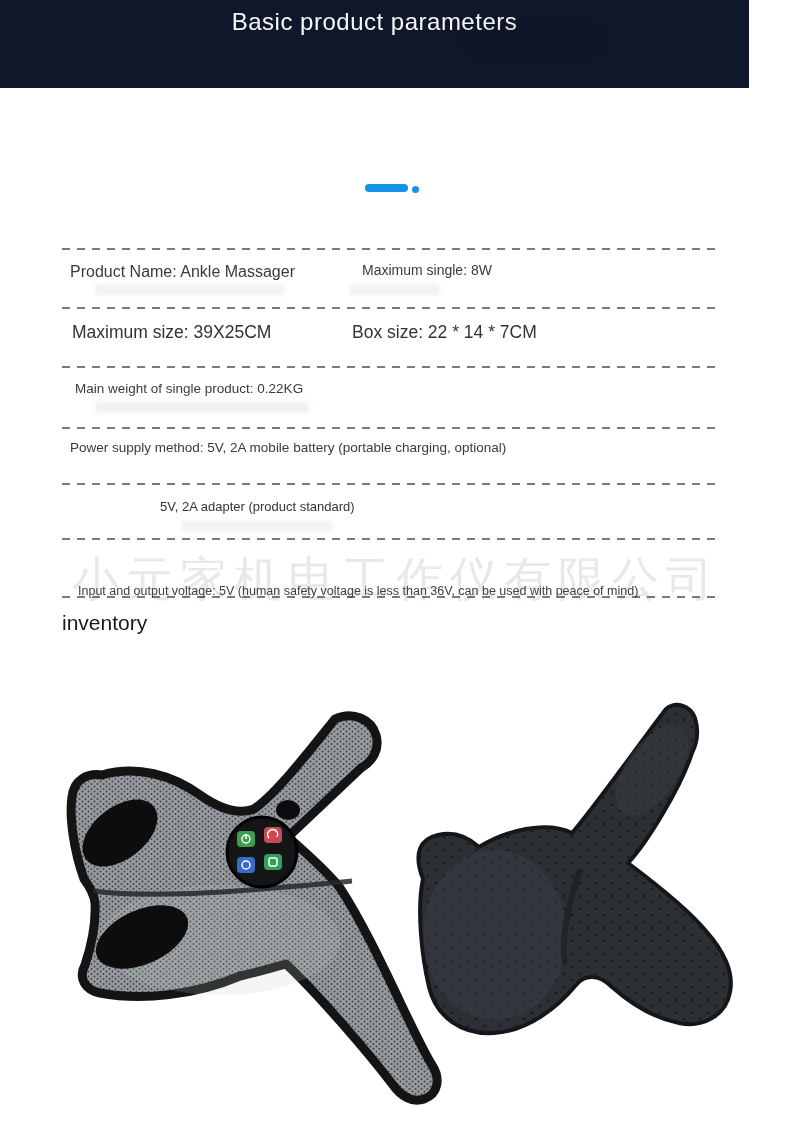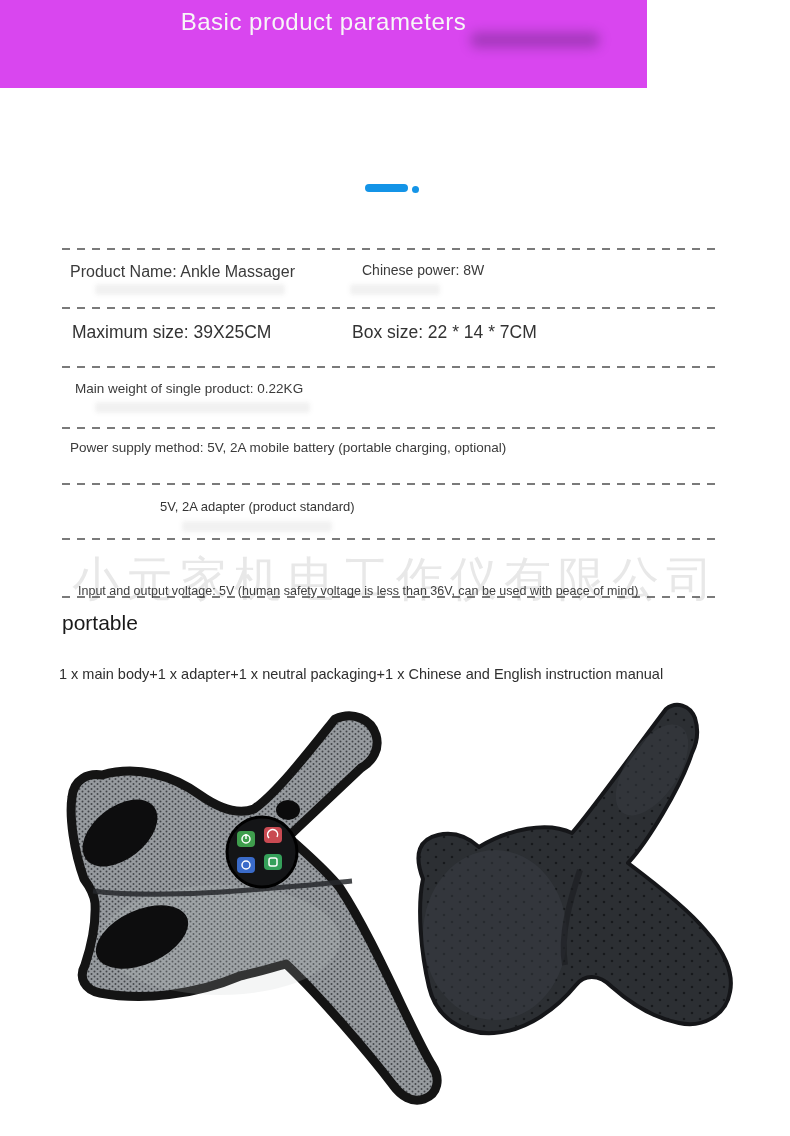--- a/index.html
+++ b/index.html
@@ -2,21 +2,21 @@
 <html><head>
 <meta charset="utf-8">
 <style>
   html,body{margin:0;padding:0;background:#ffffff;}
   #page{
     position:relative;width:790px;height:1136px;margin:0 auto;
     background:#ffffff;overflow:hidden;
     font-family:"Liberation Sans","DejaVu Sans",sans-serif;
   }
   
-  .hdr{position:absolute;left:0;top:0;width:647px;height:88px;background:#d946ef;}
+  .hdr{position:absolute;left:0;top:0;width:749px;height:88px;background:#0f172a;}
   .hdr-title{
     position:absolute;left:0;top:8px;width:100%;text-align:center;
     color:#f7f7f7;font-size:24px;letter-spacing:.5px;
   }
   .hdr-smudge{position:absolute;left:470px;top:32px;width:130px;height:16px;
     background:rgba(10,15,40,.25);filter:blur(6px);border-radius:8px;}
   
   .disclaimer{
     position:absolute;left:0;top:101px;width:100%;text-align:center;
     color:#474747;font-size:13.5px;
@@ -75,37 +75,36 @@
 
   <div class="dash d1"></div>
   <div class="dash d2"></div>
   <div class="dash d3"></div>
   <div class="dash d4"></div>
   <div class="dash d5"></div>
   <div class="dash d6"></div>
   <div class="dash d7"></div>
 
   <div class="spec s-r1c1">Product Name: Ankle Massager</div>
-  <div class="spec s-r1c2">Chinese power: 8W</div>
+  <div class="spec s-r1c2">Maximum single: 8W</div>
   <div class="spec s-r2c1">Maximum size: 39X25CM</div>
   <div class="spec s-r2c2">Box size: 22 * 14 * 7CM</div>
   <div class="spec s-r3">Main weight of single product: 0.22KG</div>
   <div class="spec s-r4">Power supply method: 5V, 2A mobile battery (portable charging, optional)</div>
   <div class="spec s-r5">5V, 2A adapter (product standard)</div>
   <div class="spec s-r6">Input and output voltage: 5V (human safety voltage is less than 36V, can be used with peace of mind)</div>
 
   <div class="smudge sm1"></div>
   <div class="smudge sm2"></div>
   <div class="smudge sm3"></div>
   <div class="smudge sm4"></div>
 
   <div class="watermark">小元家机电工作仪有限公司</div>
 
-  <div class="inv-heading">portable</div>
-  <div class="inv-items">1 x main body+1 x adapter+1 x neutral packaging+1 x Chinese and English instruction manual</div>
+  <div class="inv-heading">inventory</div>
 
   <svg class="photo-left" viewBox="0 0 400 400">
     <defs>
       <pattern id="mesh" width="6" height="5" patternUnits="userSpaceOnUse">
         <rect width="6" height="5" fill="#979b9f"></rect>
         <circle cx="1.5" cy="1.5" r="1" fill="#43464a"></circle>
         <circle cx="4.5" cy="4" r="1" fill="#43464a"></circle>
       </pattern>
     </defs>
 

